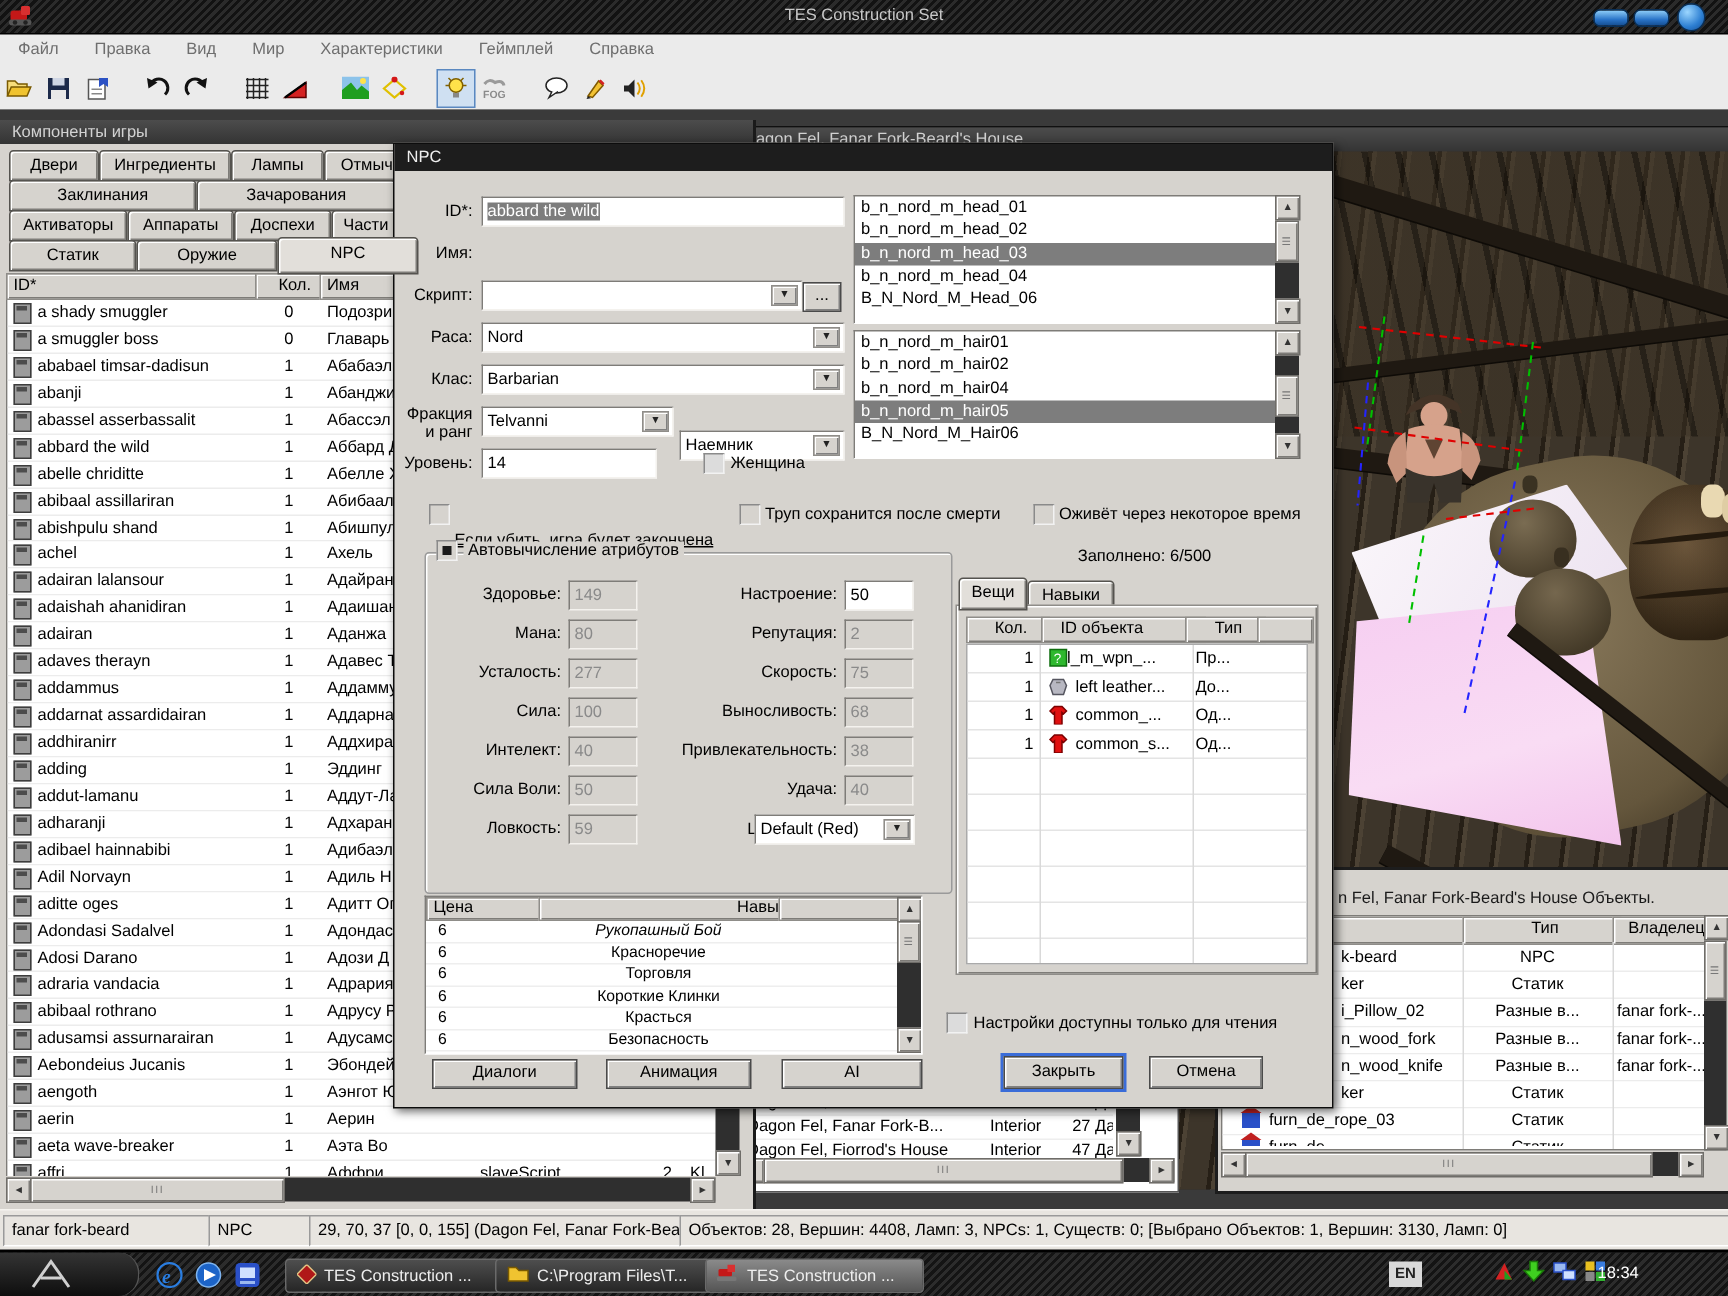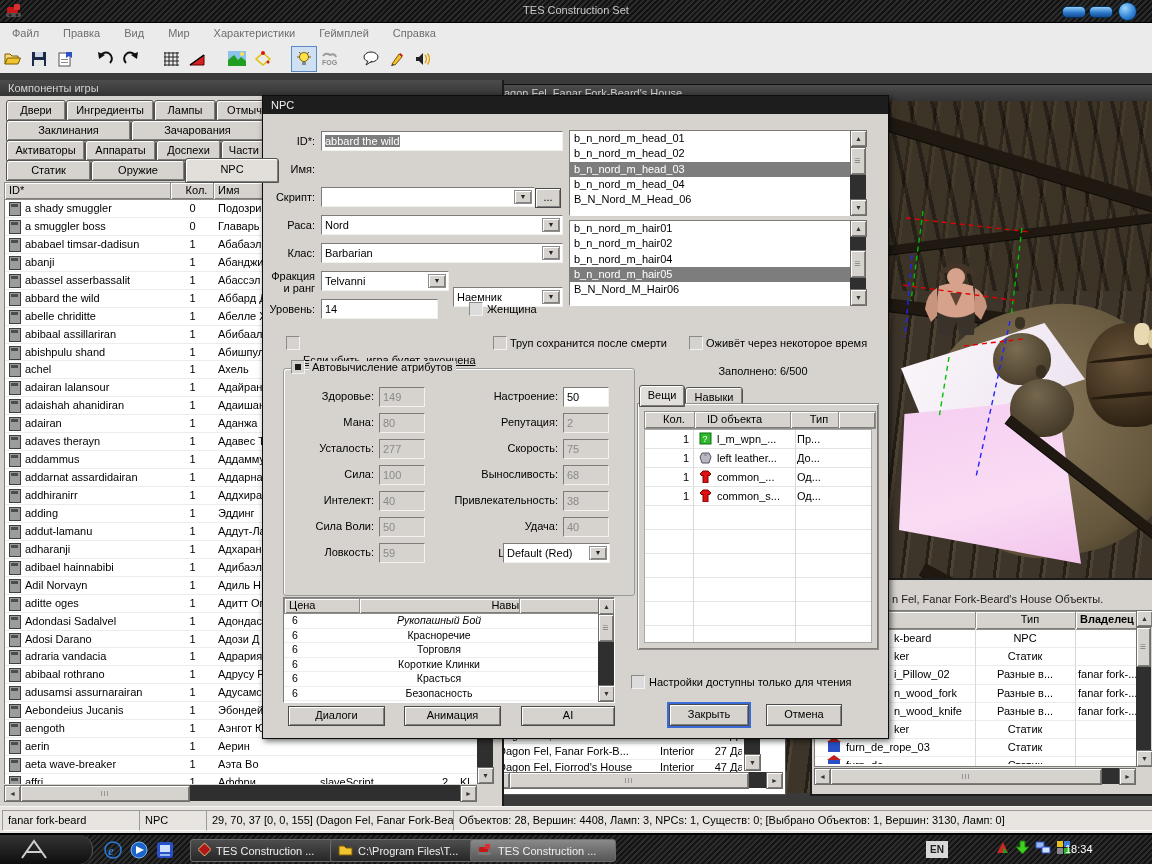--- a/index.html
+++ b/index.html
@@ -298,21 +298,21 @@
         <div class="sb-thumb" style="left:16px;top:0;width:238px;height:15px;">III</div>
         <div class="sb-btn" style="right:0;top:0;">►</div>
       </div>
     </div>
 
     <div class="abs" id="obj-win" style="left:810px;top:505px;width:342px;height:214px;background:#d6d3ce;border:2px solid #1d1d1d;">
       <div class="abs nw" style="left:80px;top:13px;width:255px;color:#1a1a1a;">n Fel, Fanar Fork-Beard's House Объекты.</div>
       <div class="abs" style="left:2px;top:30px;width:322px;height:155px;background:#fff;border:1px solid #7e7c78;">
         <div class="hdrcell" style="left:0;top:0;width:160px;height:17px;"></div>
         <div class="hdrcell" style="left:160px;top:0;width:100px;height:17px;text-align:center;">Тип</div>
-        <div class="hdrcell" style="left:260px;top:0;width:62px;height:17px;font-weight:bold;">Владелец</div>
+        <div class="hdrcell" style="left:260px;top:0;width:62px;height:17px;text-align:center;">Владелец</div>
         <div id="obj-rows" class="abs" style="left:0;top:19px;width:322px;height:134px;overflow:hidden;">
             <div class="orow">
               <div class="abs" style="left: 79px; width: 80px; position: absolute; overflow: hidden; white-space: nowrap;">k-beard</div>
               <div class="abs" style="left: 160px; width: 100px; text-align: center; position: absolute; overflow: hidden; white-space: nowrap;">NPC</div>
               <div class="abs" style="left: 263px; width: 58px; position: absolute; overflow: hidden; white-space: nowrap;"></div>
             </div>
             <div class="orow">
               <div class="abs" style="left: 79px; width: 80px; position: absolute; overflow: hidden; white-space: nowrap;">ker</div>
               <div class="abs" style="left: 160px; width: 100px; text-align: center; position: absolute; overflow: hidden; white-space: nowrap;">Статик</div>
               <div class="abs" style="left: 263px; width: 58px; position: absolute; overflow: hidden; white-space: nowrap;"></div>
@@ -767,21 +767,21 @@
         <div class="hdrcell" style="left:56px;top:7px;width:96px;height:16px;padding-left:12px;">ID объекта</div>
         <div class="hdrcell" style="left:152px;top:7px;width:48px;height:16px;text-align:center;">Тип</div>
         <div class="hdrcell" style="left:200px;top:7px;width:32px;height:16px;"></div>
         <div id="inv-rows" class="abs" style="left:6px;top:25px;width:226px;height:212px;background:#fff;border:1px solid #aaa;overflow:hidden;">
             <div style="position: relative; height: 18px; line-height: 18px; border-bottom: 1px solid rgb(228, 228, 228);">
               <div class="abs" style="left: 0px; width: 44px; text-align: right; position: absolute;">1</div>
               <div class="abs" style="left: 54px; top: 2px; position: absolute;"><svg width="13" height="13">
                   <rect x="1" y="1" width="11" height="11" fill="#2eb82e" stroke="#0e6e0e"></rect>
                   <text x="3.5" y="10" font-size="9" fill="#fff" font-family="Liberation Sans,sans-serif">?</text>
                 </svg></div>
-              <div class="abs" style="left: 72px; width: 78px; position: absolute; overflow: hidden; white-space: nowrap;">l_m_wpn_...</div>
+              <div class="abs" style="left: 57px; width: 78px; position: absolute; overflow: hidden; white-space: nowrap; text-align: center;">l_m_wpn_...</div>
               <div class="abs" style="left: 152px; width: 44px; position: absolute; overflow: hidden; white-space: nowrap;">Пр...</div>
             </div>
             <div style="position: relative; height: 18px; line-height: 18px; border-bottom: 1px solid rgb(228, 228, 228);">
               <div class="abs" style="left: 0px; width: 44px; text-align: right; position: absolute;">1</div>
               <div class="abs" style="left: 54px; top: 2px; position: absolute;"><svg width="13" height="13">
                   <path d="M3,2 h7 l2,4 -2,6 h-7 l-2,-6 Z" fill="#b8b8c2" stroke="#55555f"></path>
                   <path d="M5,4 h3" stroke="#777"></path>
                 </svg></div>
               <div class="abs" style="left: 72px; width: 78px; position: absolute; overflow: hidden; white-space: nowrap;">left leather...</div>
               <div class="abs" style="left: 152px; width: 44px; position: absolute; overflow: hidden; white-space: nowrap;">До...</div>

